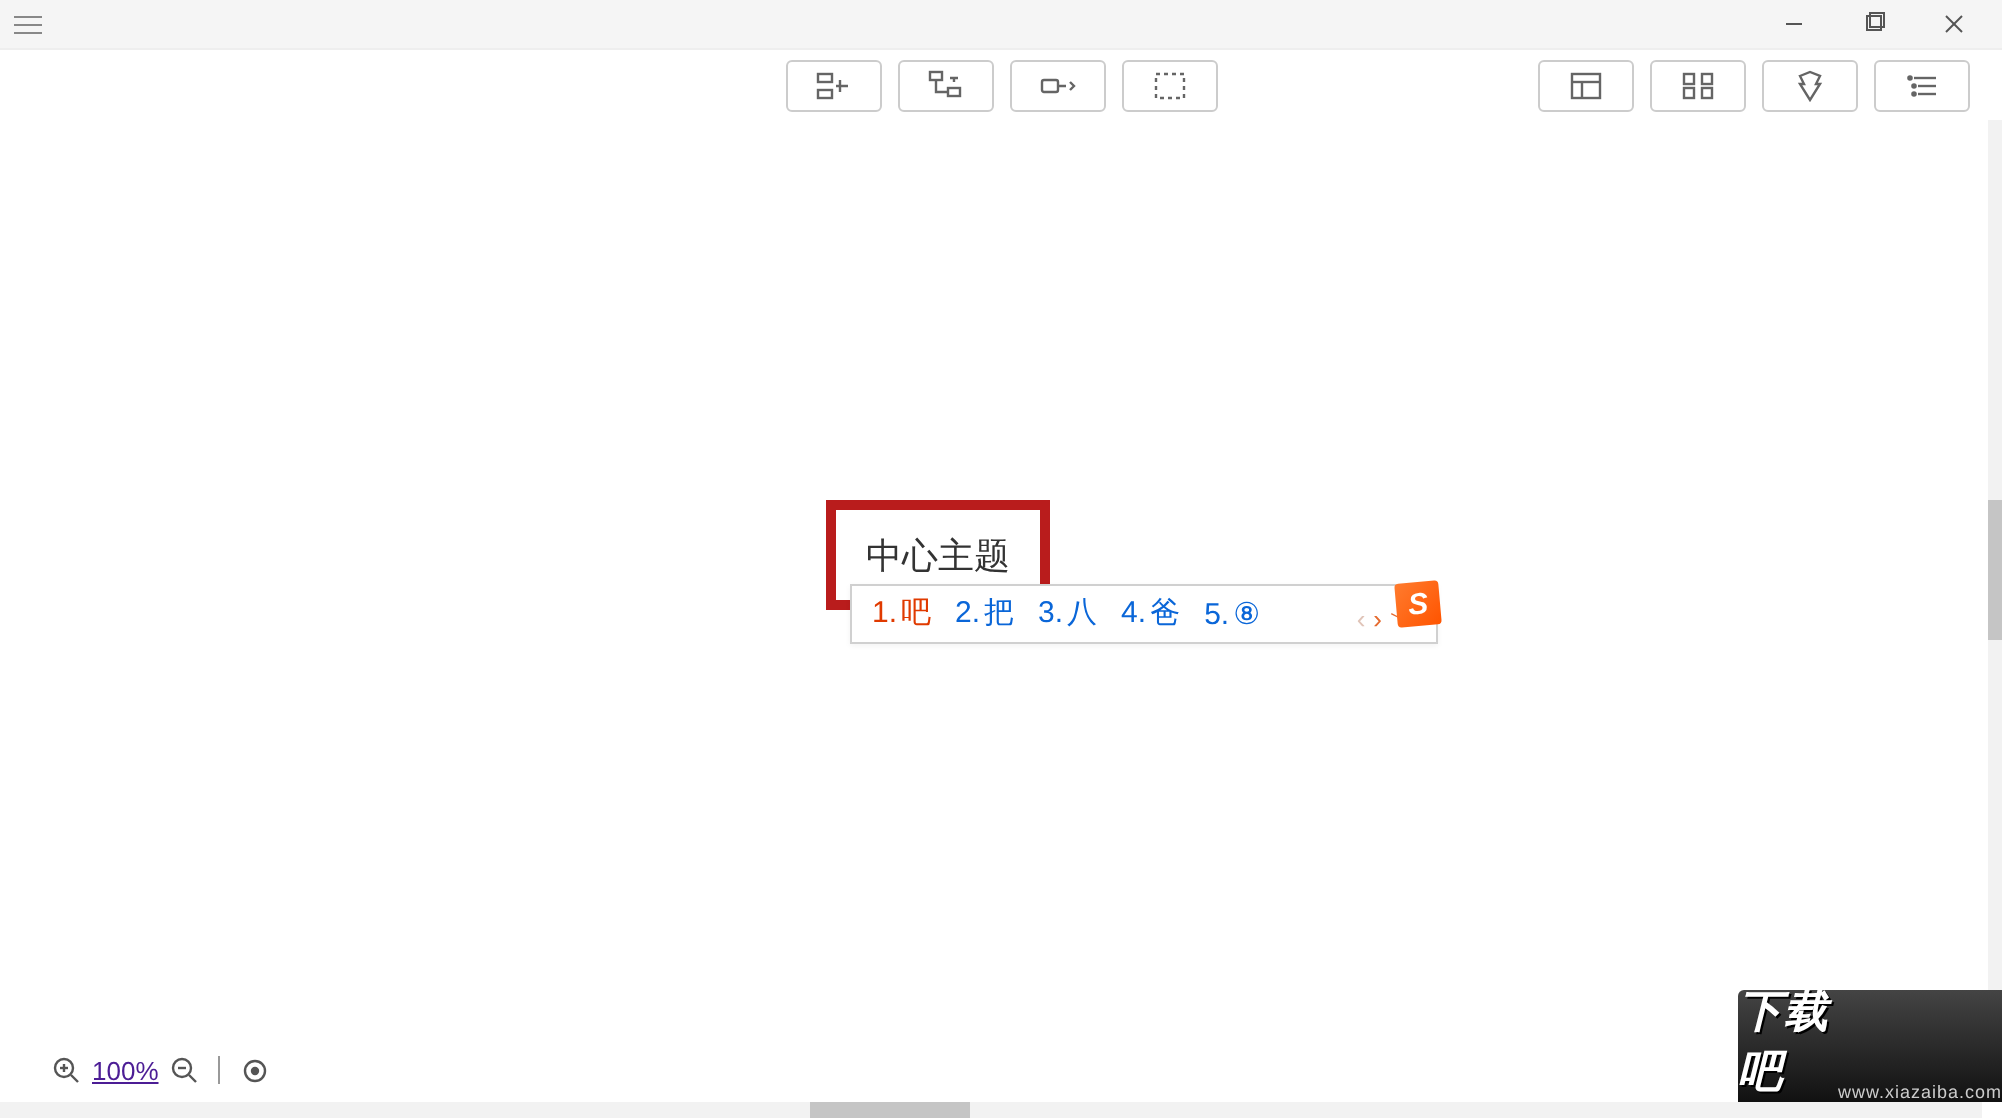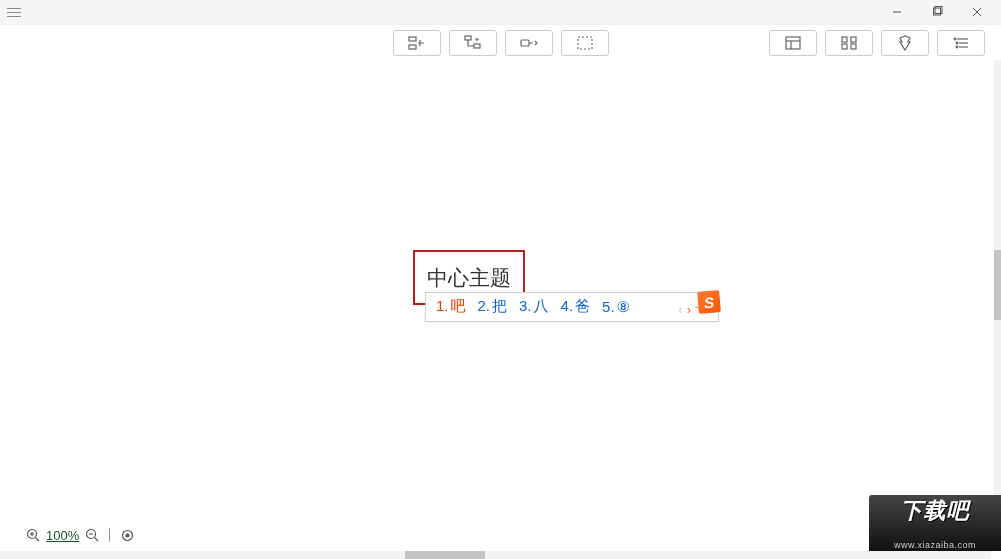--- a/index.html
+++ b/index.html
@@ -7,46 +7,46 @@
   .titlebar { height: 25px; background: #f5f5f5; border-bottom: 1px solid #eee; display: flex; align-items: center; justify-content: space-between; padding: 0 4px; }
   .hamburger { width: 20px; height: 20px; display: flex; flex-direction: column; justify-content: center; gap: 3px; padding: 3px; cursor: pointer; }
   .hamburger span { height: 1px; background: #888; display: block; }
   .win-controls { display: flex; align-items: center; gap: 0; }
   .win-btn { width: 40px; height: 25px; display: flex; align-items: center; justify-content: center; cursor: pointer; }
   .toolbar { height: 35px; display: flex; align-items: center; justify-content: center; position: relative; padding-top: 5px; padding-bottom: 5px; }
   .toolbar-left { display: flex; gap: 8px; position: absolute; left: 50%; transform: translateX(-50%); }
   .toolbar-right { display: flex; gap: 8px; position: absolute; right: 16px; }
   .tool-btn { width: 48px; height: 26px; border: 1px solid #ccc; border-radius: 3px; background: #fff; display: flex; align-items: center; justify-content: center; cursor: pointer; color: #656565; }
   .canvas-area { position: relative; height: 470px; background: #fff; }
-  .node { position: absolute; left: 413px; top: 190px; width: 112px; height: 55px; border: 2px solid #b91c1c; display: flex; align-items: center; justify-content: center; font-size: 21px; color: #333; }
+  .node { position: absolute; left: 413px; top: 190px; width: 112px; height: 55px; border: 5px solid #b91c1c; display: flex; align-items: center; justify-content: center; font-size: 18px; color: #333; }
   .ime-panel { position: absolute; left: 425px; top: 232px; width: 294px; border: 1px solid #d0d0d0; background: #fff; font-size: 15px; box-shadow: 0 1px 3px rgba(0,0,0,0.05); }
   .ime-input-row { padding: 3px 10px; color: #333; display: flex; align-items: center; }
   .ime-input-row .prefix { color: #0066dd; }
   .ime-input-row .typed { color: #0066dd; font-weight: bold; }
   .ime-caret { display: inline-block; width: 1px; height: 16px; background: #0066dd; vertical-align: middle; margin-left: 1px; }
   .ime-cand-row { padding: 4px 10px 5px; display: flex; align-items: flex-end; gap: 12px; font-size: 15px; }
   .cand { white-space: nowrap; }
   .cand .num { margin-right: 2px; }
   .cand.first .num, .cand.first .ch { color: #e03a00; }
   .cand .num { color: #0a66d8; }
   .cand .ch { color: #0a66d8; }
   .ime-nav { margin-left: auto; display: flex; gap: 4px; align-items: center; }
   .ime-nav span { cursor: pointer; font-size: 13px; line-height: 1; }
   .ime-nav .prev { color: #e0c4b8; }
   .ime-nav .next { color: #e56a2e; }
   .ime-nav .dd { color: #e56a2e; }
   .ime-logo { position: absolute; right: -2px; top: -2px; width: 22px; height: 22px; background: linear-gradient(135deg,#ff7b2e,#ff5400); color: #fff; font-weight: bold; font-style: italic; display: flex; align-items: center; justify-content: center; font-size: 15px; border-radius: 2px; transform: rotate(-5deg); }
-  .statusbar { position: absolute; bottom: 12px; left: 0; right: 0; height: 24px; display: flex; align-items: center; padding: 0 24px; font-size: 13px; color: #14532d; gap: 4px; text-decoration: underline; }
+  .statusbar { position: absolute; bottom: 12px; left: 0; right: 0; height: 24px; display: flex; align-items: center; padding: 0 24px; font-size: 13px; color: #4c1d95; gap: 4px; text-decoration: underline; }
   .sb-icon { cursor: pointer; display: inline-flex; align-items: center; justify-content: center; width: 18px; height: 18px; }
   .sb-sep { width: 1px; height: 14px; background: #999; margin: 0 4px; }
   .right-edge { position: absolute; right: 0; top: 60px; bottom: 30px; width: 7px; background: #f2f2f2; }
   .right-edge .thumb { position: absolute; left: 0; width: 7px; background: #c5c5c5; }
   .bottom-scroll { position: absolute; bottom: 0; left: 0; right: 10px; height: 8px; background: #f2f2f2; }
   .bottom-scroll .thumb { position: absolute; top: 0; height: 8px; background: #c5c5c5; }
-  .watermark { position: absolute; right: 0; bottom: 8px; width: 132px; height: 56px; background: linear-gradient(180deg,#444 0%, #111 100%); color: #fff; display: flex; flex-direction: column; align-items: center; justify-content: center; font-weight: bold; font-size: 22px; letter-spacing: 1px; border-top-left-radius: 3px; }
+  .watermark { position: absolute; right: 0; bottom: 8px; width: 132px; height: 56px; background: linear-gradient(180deg,#444 0%, #111 100%); color: #fff; display: flex; flex-direction: row; align-items: flex-end; justify-content: center; font-weight: bold; font-size: 22px; letter-spacing: 1px; border-top-left-radius: 3px; }
   .watermark .sub { font-size: 9px; font-weight: normal; letter-spacing: 0.5px; color: #ccc; margin-top: 14px; }
   .watermark .main { font-style: italic; text-shadow: 1px 1px 0 #000; }
   svg { display: block; }
 </style>
 </head>
 <body>
 
 <div class="titlebar">
   <div class="hamburger">
     <span></span>

